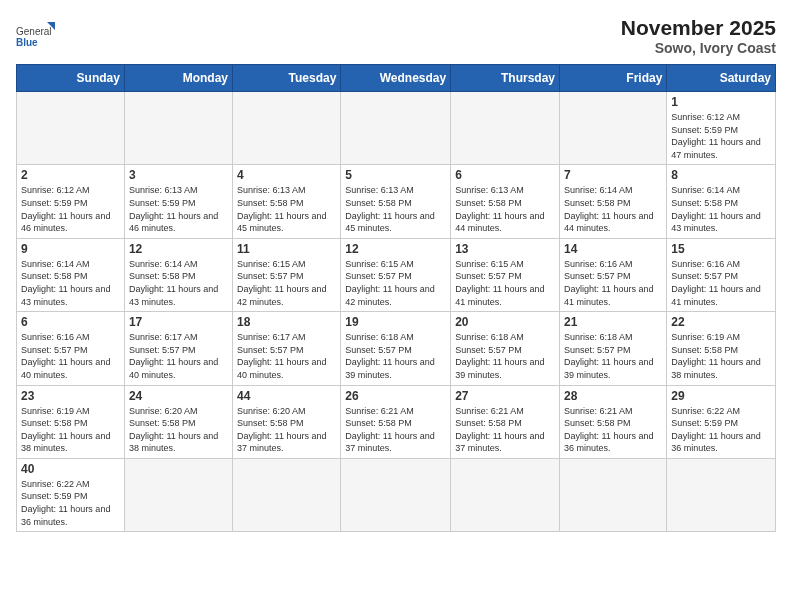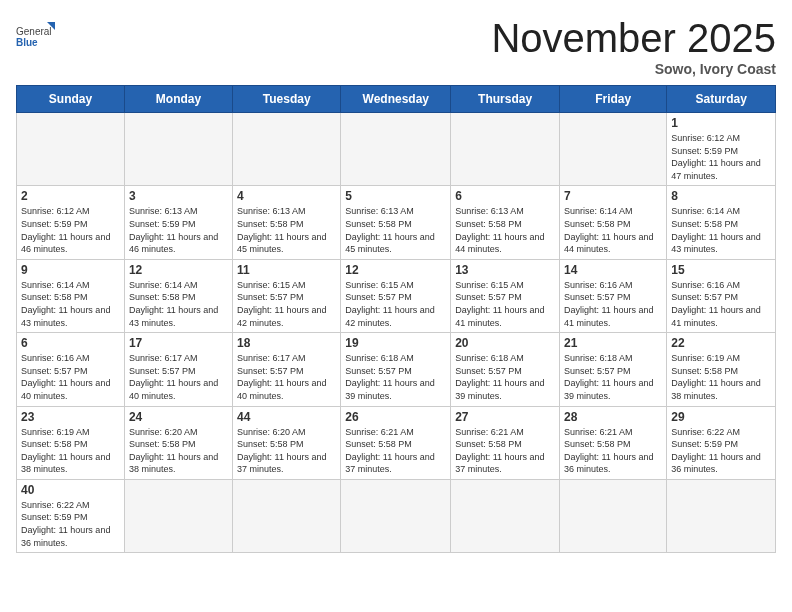--- a/index.html
+++ b/index.html
@@ -18,41 +18,41 @@
     }
     .logo {
       display: flex;
       align-items: flex-end;
       gap: 4px;
     }
     .title-block {
       text-align: right;
     }
     .month-title {
-      font-size: 40px;
-      font-weight: normal;
+      font-size: 21px;
+      font-weight: bold;
       color: #222;
     }
     .location {
       font-size: 14px;
       color: #555;
       font-weight: bold;
     }
     .calendar {
       width: 100%;
       border-collapse: collapse;
       border: 1px solid #ccc;
     }
     .calendar th {
       background-color: #2563b0;
       color: #fff;
       font-size: 12px;
       font-weight: bold;
       padding: 6px 4px;
-      text-align: center;
+      text-align: right;
       border: 1px solid #1a4a8a;
     }
     .calendar td {
       border: 1px solid #ccc;
       vertical-align: top;
       padding: 3px 4px;
       width: 113px;
       min-height: 70px;
       font-size: 9.5px;
       color: #333;

